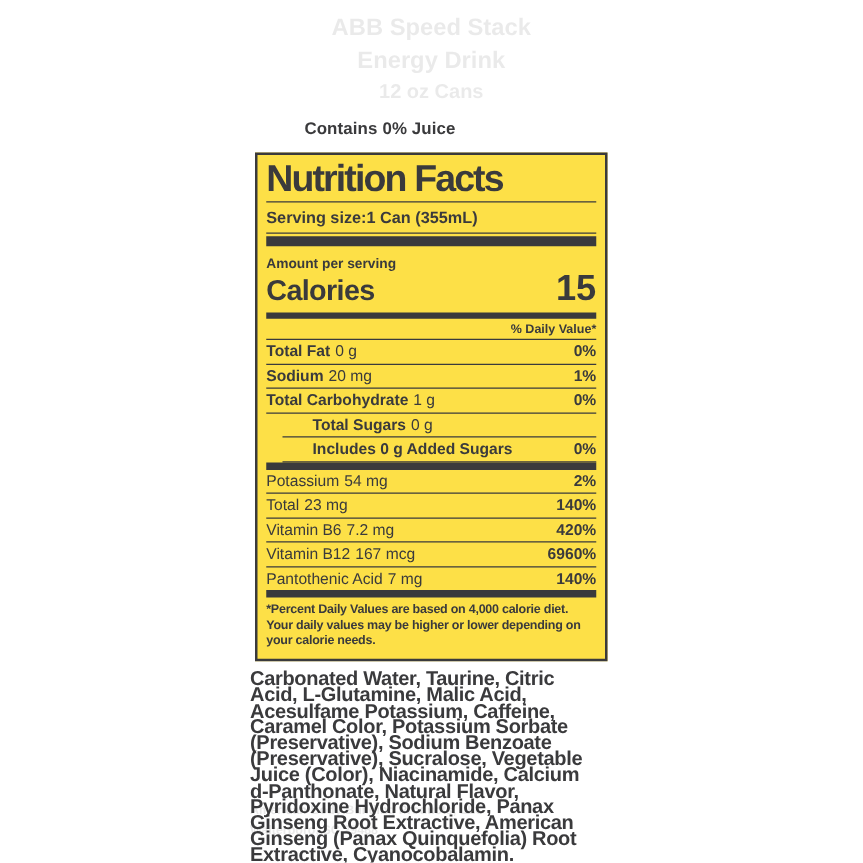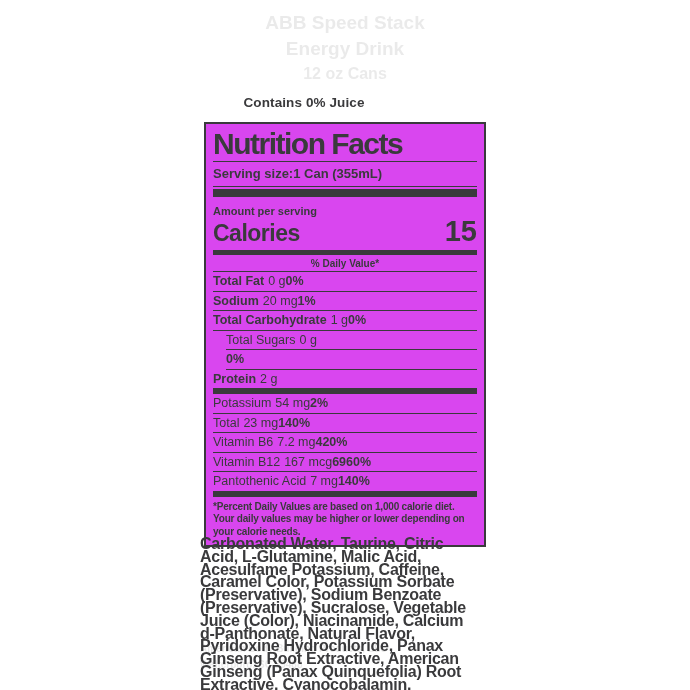--- a/index.html
+++ b/index.html
@@ -12,38 +12,38 @@
   .top-ghost{position:absolute;top:10px;left:0;width:690px;text-align:center;font-weight:bold;}
   .top-ghost .l1{font-size:19px;line-height:26px;}
   .top-ghost .l2{font-size:19px;line-height:26px;}
   .top-ghost .l3{font-size:16px;line-height:24px;}
   .footer-ghost{position:absolute;left:200px;width:280px;font-size:10px;font-weight:bold;line-height:15px;}
   
   .juice{position:absolute;top:95px;left:0;width:608px;text-align:center;
          font-size:13.5px;font-weight:bold;letter-spacing:.1px;}
   
   .panel{position:absolute;left:204px;top:122px;width:282px;box-sizing:border-box;
-         border:2px solid #3a3a3c;padding:3px 7px 6px;background:#d946ef;}
+         border:2px solid #3a3a3c;padding:3px 7px 6px;background:#fde047;}
   .nf-title{font-size:30px;font-weight:bold;letter-spacing:-1.5px;line-height:33px;
             border-bottom:1px solid #3a3a3c;padding-bottom:1px;}
   .serving{display:flex;justify-content:flex-start;align-items:baseline;
            font-size:13px;font-weight:bold;padding:4px 0 5px;border-bottom:1px solid #3a3a3c;margin-bottom:2px;}
   .bar8{height:8px;background:#3a3a3c;}
   .amount{font-size:11px;font-weight:bold;padding-top:8px;}
   .cal-row{display:flex;justify-content:space-between;align-items:baseline;margin-top:-2px;padding-bottom:2px;}
   .cal-row .cl{font-size:23px;font-weight:bold;letter-spacing:-.5px;}
   .cal-row .cv{font-size:29px;font-weight:bold;}
   .bar5{height:5px;background:#3a3a3c;}
-  .dv-head{text-align:center;font-size:10px;font-weight:bold;padding:3px 0 2px;border-bottom:1.5px solid #3a3a3c;}
-  .row{display:flex;justify-content:flex-start;align-items:baseline;
+  .dv-head{text-align:right;font-size:10px;font-weight:bold;padding:3px 0 2px;border-bottom:1.5px solid #3a3a3c;}
+  .row{display:flex;justify-content:space-between;align-items:baseline;
        font-size:12.5px;padding:2px 0 2.5px;border-bottom:1.5px solid #3a3a3c;}
   .row .nm{font-weight:bold;margin-right:4px;}
   .row .dv{font-weight:bold;}
   .row.sub{margin-left:13px;}
-  .row.sub .nm{font-weight:normal;}
+  .row.sub .nm{font-weight:bold;margin-left:24px;}
   .row.vit .nm{font-weight:normal;}
   .row.nb{border-bottom:none;}
   .bar6{height:6px;background:#3a3a3c;}
   .fn{font-size:10px;font-weight:bold;letter-spacing:-.2px;line-height:12.6px;}
   .fn1{padding:3px 0 4px;border-bottom:1.5px solid #3a3a3c;}
   .fn2{padding:4px 0 1px;}
   
   .ingredients{position:absolute;left:200px;top:538px;width:276px;
                font-size:16px;font-weight:bold;letter-spacing:-.25px;line-height:12.8px;}
   .fg1{top:641px;}
@@ -91,25 +91,22 @@
   </div>
   <div class="row">
     <span><span class="nm">Total Carbohydrate</span><span>1 g</span></span>
     <span class="dv">0%</span>
   </div>
   <div class="row sub">
     <span><span class="nm">Total Sugars</span><span>0 g</span></span>
     <span class="dv"></span>
   </div>
   <div class="row sub">
+    <span><span class="nm">Includes 0 g Added Sugars</span><span></span></span>
     <span class="dv">0%</span>
-  </div>
-  <div class="row nb">
-    <span><span class="nm">Protein</span><span>2 g</span></span>
-    <span class="dv"></span>
   </div>
 
   <div class="bar6"></div>
 
   <div class="row vit">
     <span><span class="nm">Potassium</span><span>54 mg</span></span>
     <span class="dv">2%</span>
   </div>
   <div class="row vit">
     <span><span class="nm">Total</span><span>23 mg</span></span>
@@ -123,19 +120,19 @@
     <span><span class="nm">Vitamin B12</span><span>167 mcg</span></span>
     <span class="dv">6960%</span>
   </div>
   <div class="row vit nb">
     <span><span class="nm">Pantothenic Acid</span><span>7 mg</span></span>
     <span class="dv">140%</span>
   </div>
 
   <div class="bar6"></div>
 
-  <div class="fn fn2">*Percent Daily Values are based on 1,000 calorie diet. Your daily values may be higher or lower depending on your calorie needs.</div>
+  <div class="fn fn2">*Percent Daily Values are based on 4,000 calorie diet. Your daily values may be higher or lower depending on your calorie needs.</div>
 </div>
 
 <div class="ingredients">Carbonated Water, Taurine, Citric Acid, L-Glutamine, Malic Acid, Acesulfame Potassium, Caffeine, Caramel Color, Potassium Sorbate (Preservative), Sodium Benzoate (Preservative), Sucralose, Vegetable Juice (Color), Niacinamide, Calcium d-Panthonate, Natural Flavor, Pyridoxine Hydrochloride, Panax Ginseng Root Extractive, American Ginseng (Panax Quinquefolia) Root Extractive, Cyanocobalamin.</div>
 
 <div class="footer-ghost ghost fg1">American Body Building Products, LLC</div>
 <div class="footer-ghost ghost fg2">Walterboro, SC 29488</div>
 
 </body></html>

